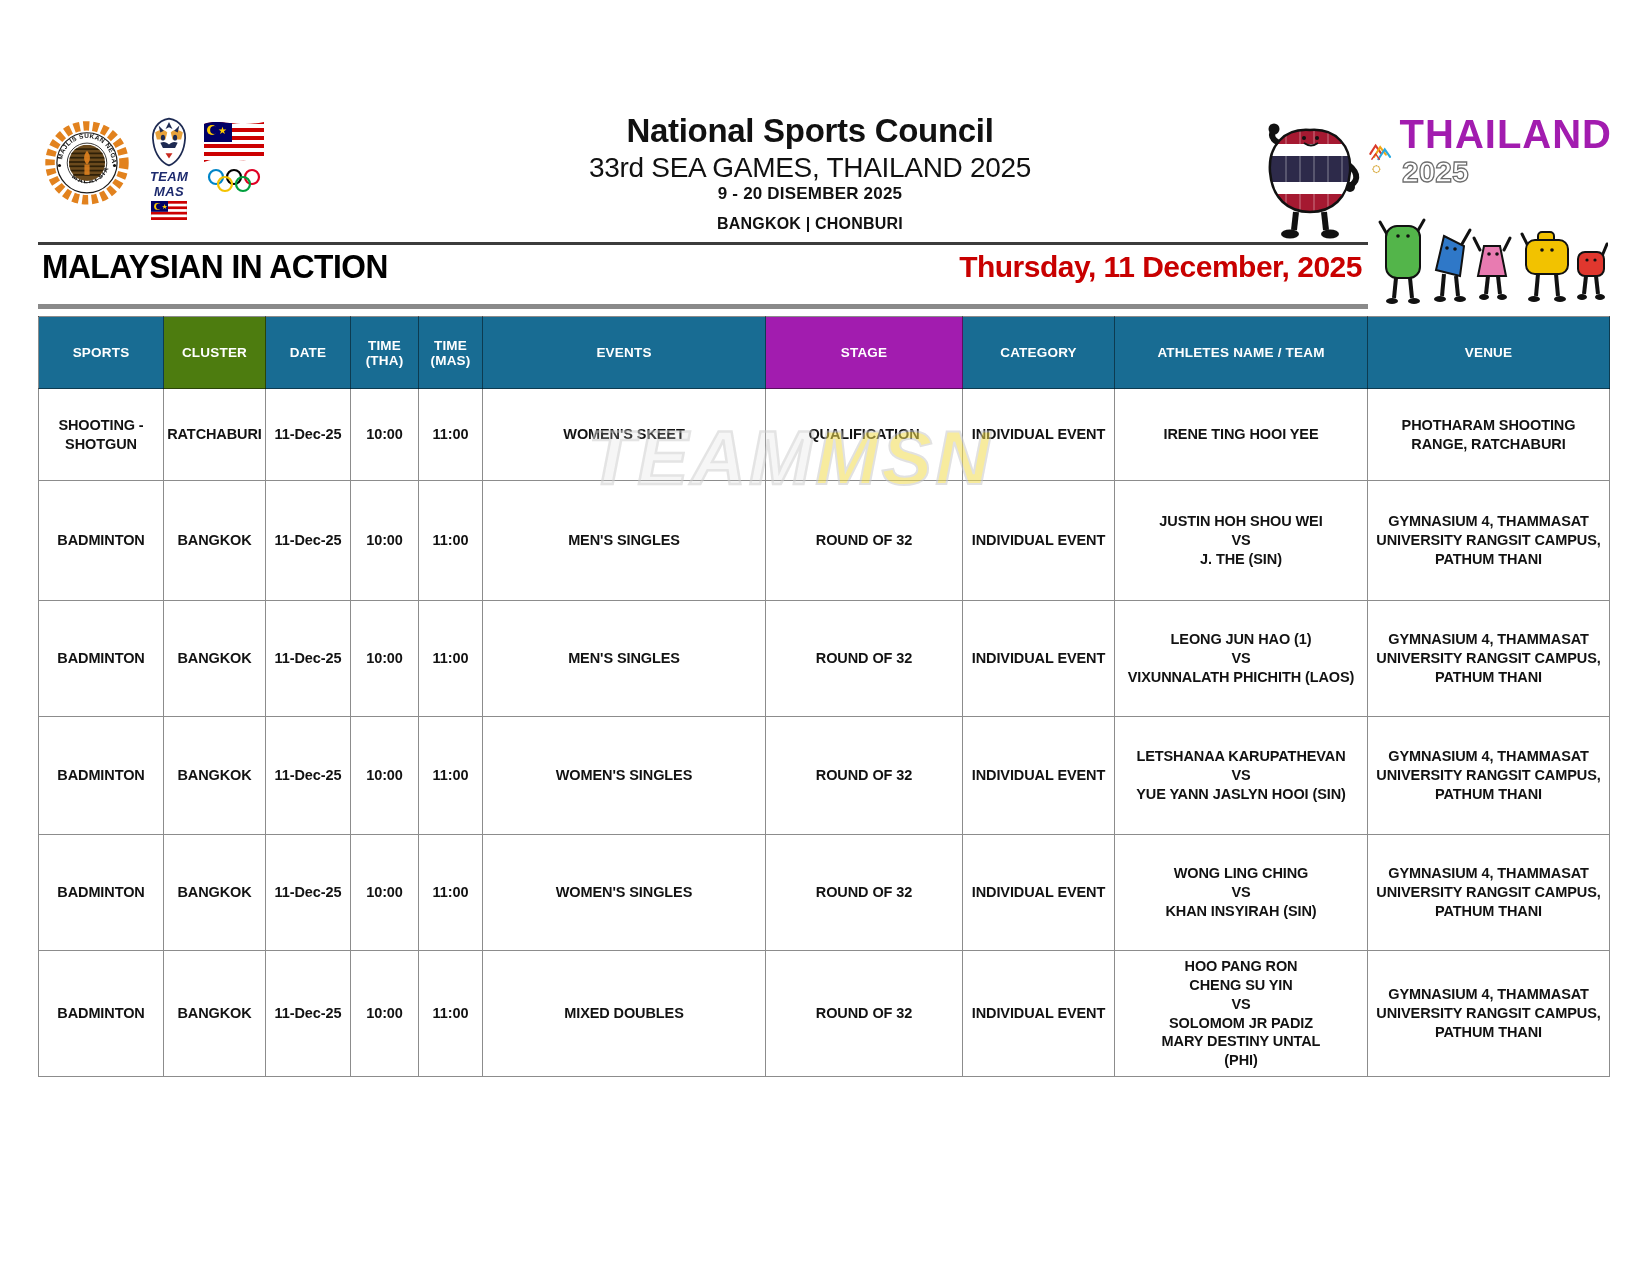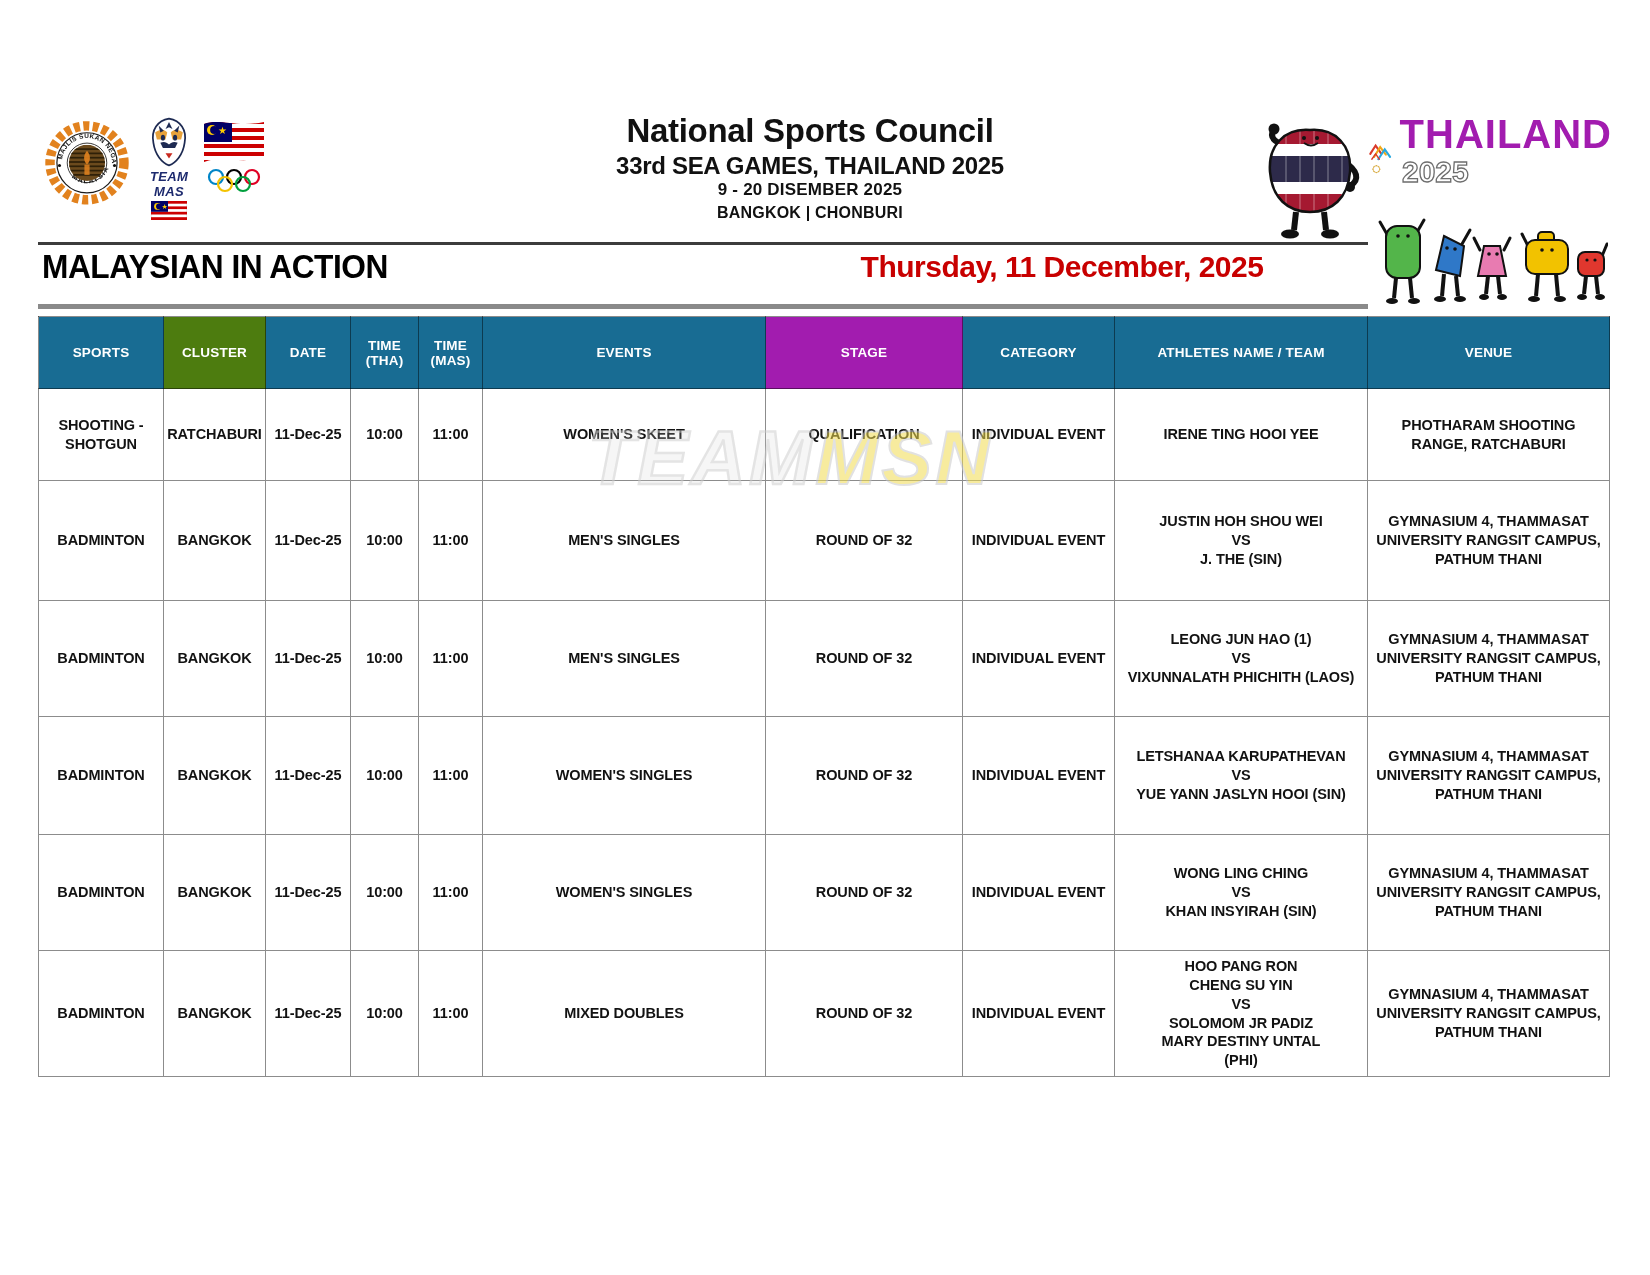--- a/index.html
+++ b/index.html
@@ -3,34 +3,34 @@
 <meta charset="utf-8">
 <style>
   html,body{margin:0;padding:0;}
   body{width:1650px;height:1275px;background:#ffffff;position:relative;
        font-family:"Liberation Sans",sans-serif;overflow:hidden;}
   .abs{position:absolute;}
 
   
   .center-head{left:470px;top:112px;width:680px;text-align:center;color:#111;}
   .ch-l1{font-size:33px;font-weight:800;letter-spacing:-0.3px;}
-  .ch-l2{font-size:24px;font-weight:700;letter-spacing:-0.3px;margin-top:2px;}
+  .ch-l2{font-size:28px;font-weight:400;letter-spacing:-0.3px;margin-top:2px;}
   .ch-l3{font-size:17px;font-weight:700;letter-spacing:0.2px;}
-  .ch-l4{font-size:16px;font-weight:700;margin-top:4px;letter-spacing:0.2px;}
+  .ch-l4{font-size:16px;font-weight:700;margin-top:11px;letter-spacing:0.2px;}
 
   .team-mas-label{font-size:13px;font-weight:800;font-style:italic;color:#1d2a6e;
                   text-align:center;letter-spacing:0.3px;margin-top:1px;}
 
   .thailand-word{font-size:40px;font-weight:800;color:#a21caf;letter-spacing:1px;line-height:1;}
 
   
   .title-line{left:38px;top:242px;width:1330px;height:3px;background:#3c3c3c;}
   .banner-title{left:42px;top:248px;font-size:33px;font-weight:800;color:#000;
                 letter-spacing:-0.5px;transform:scaleX(0.96);transform-origin:left;}
-  .banner-date{left:762px;top:250px;width:600px;text-align:center;font-size:30px;
+  .banner-date{left:762px;top:250px;width:600px;text-align:right;font-size:30px;
                font-weight:800;letter-spacing:-0.5px;}
   .table-topbar{left:38px;top:304px;width:1330px;height:5px;background:#8a8a8a;}
 
   
   .table-wrap{left:38px;top:316px;}
   .schedule-table{border-collapse:collapse;table-layout:fixed;width:1571px;
                   border:1px solid #4a4a4a;}
   .schedule-table th{color:#fff;font-size:13.5px;font-weight:800;text-align:center;
       vertical-align:middle;border:1px solid rgba(0,0,0,0.45);white-space:pre-line;
       padding:2px 3px;letter-spacing:0.2px;}

